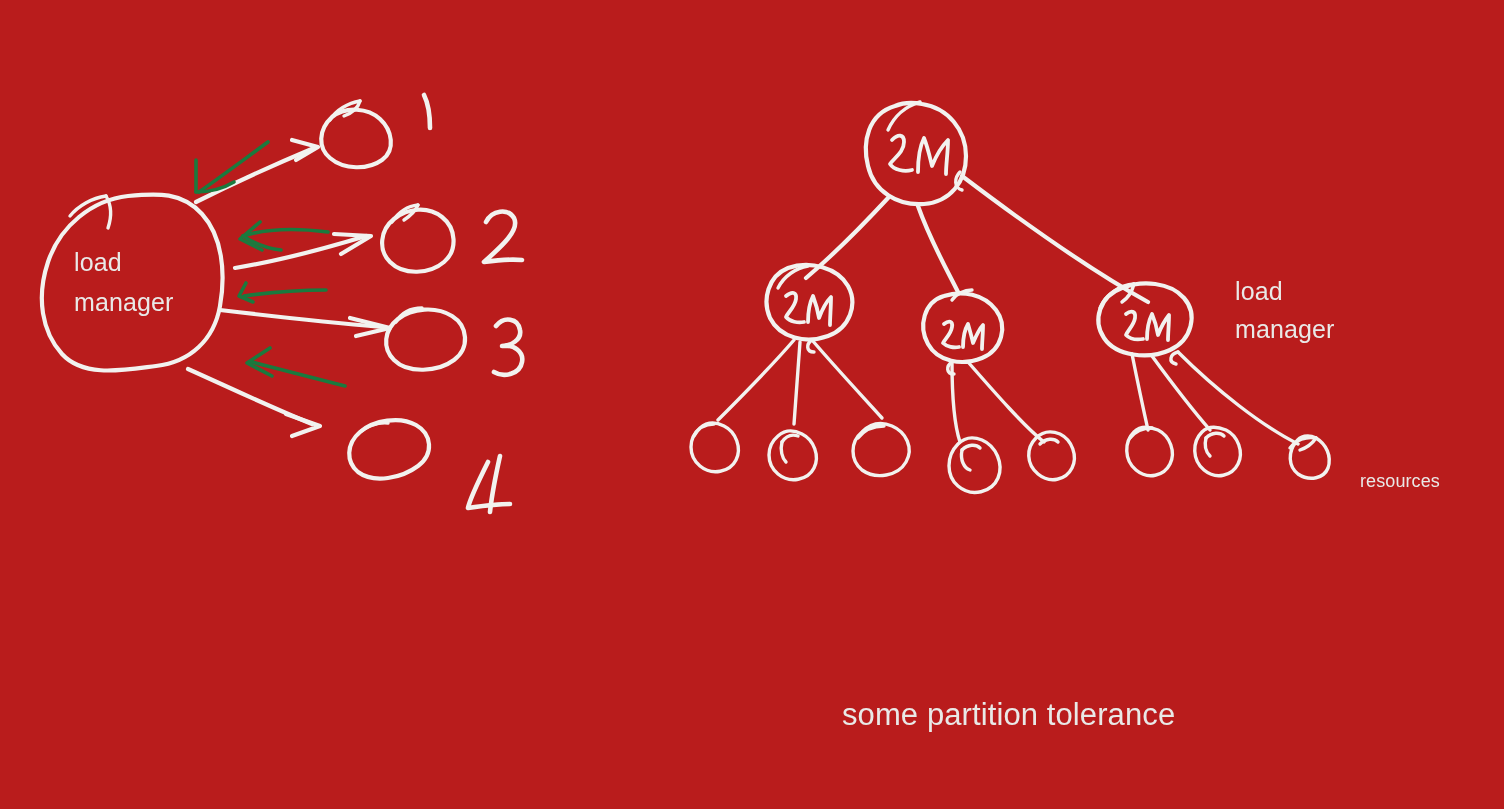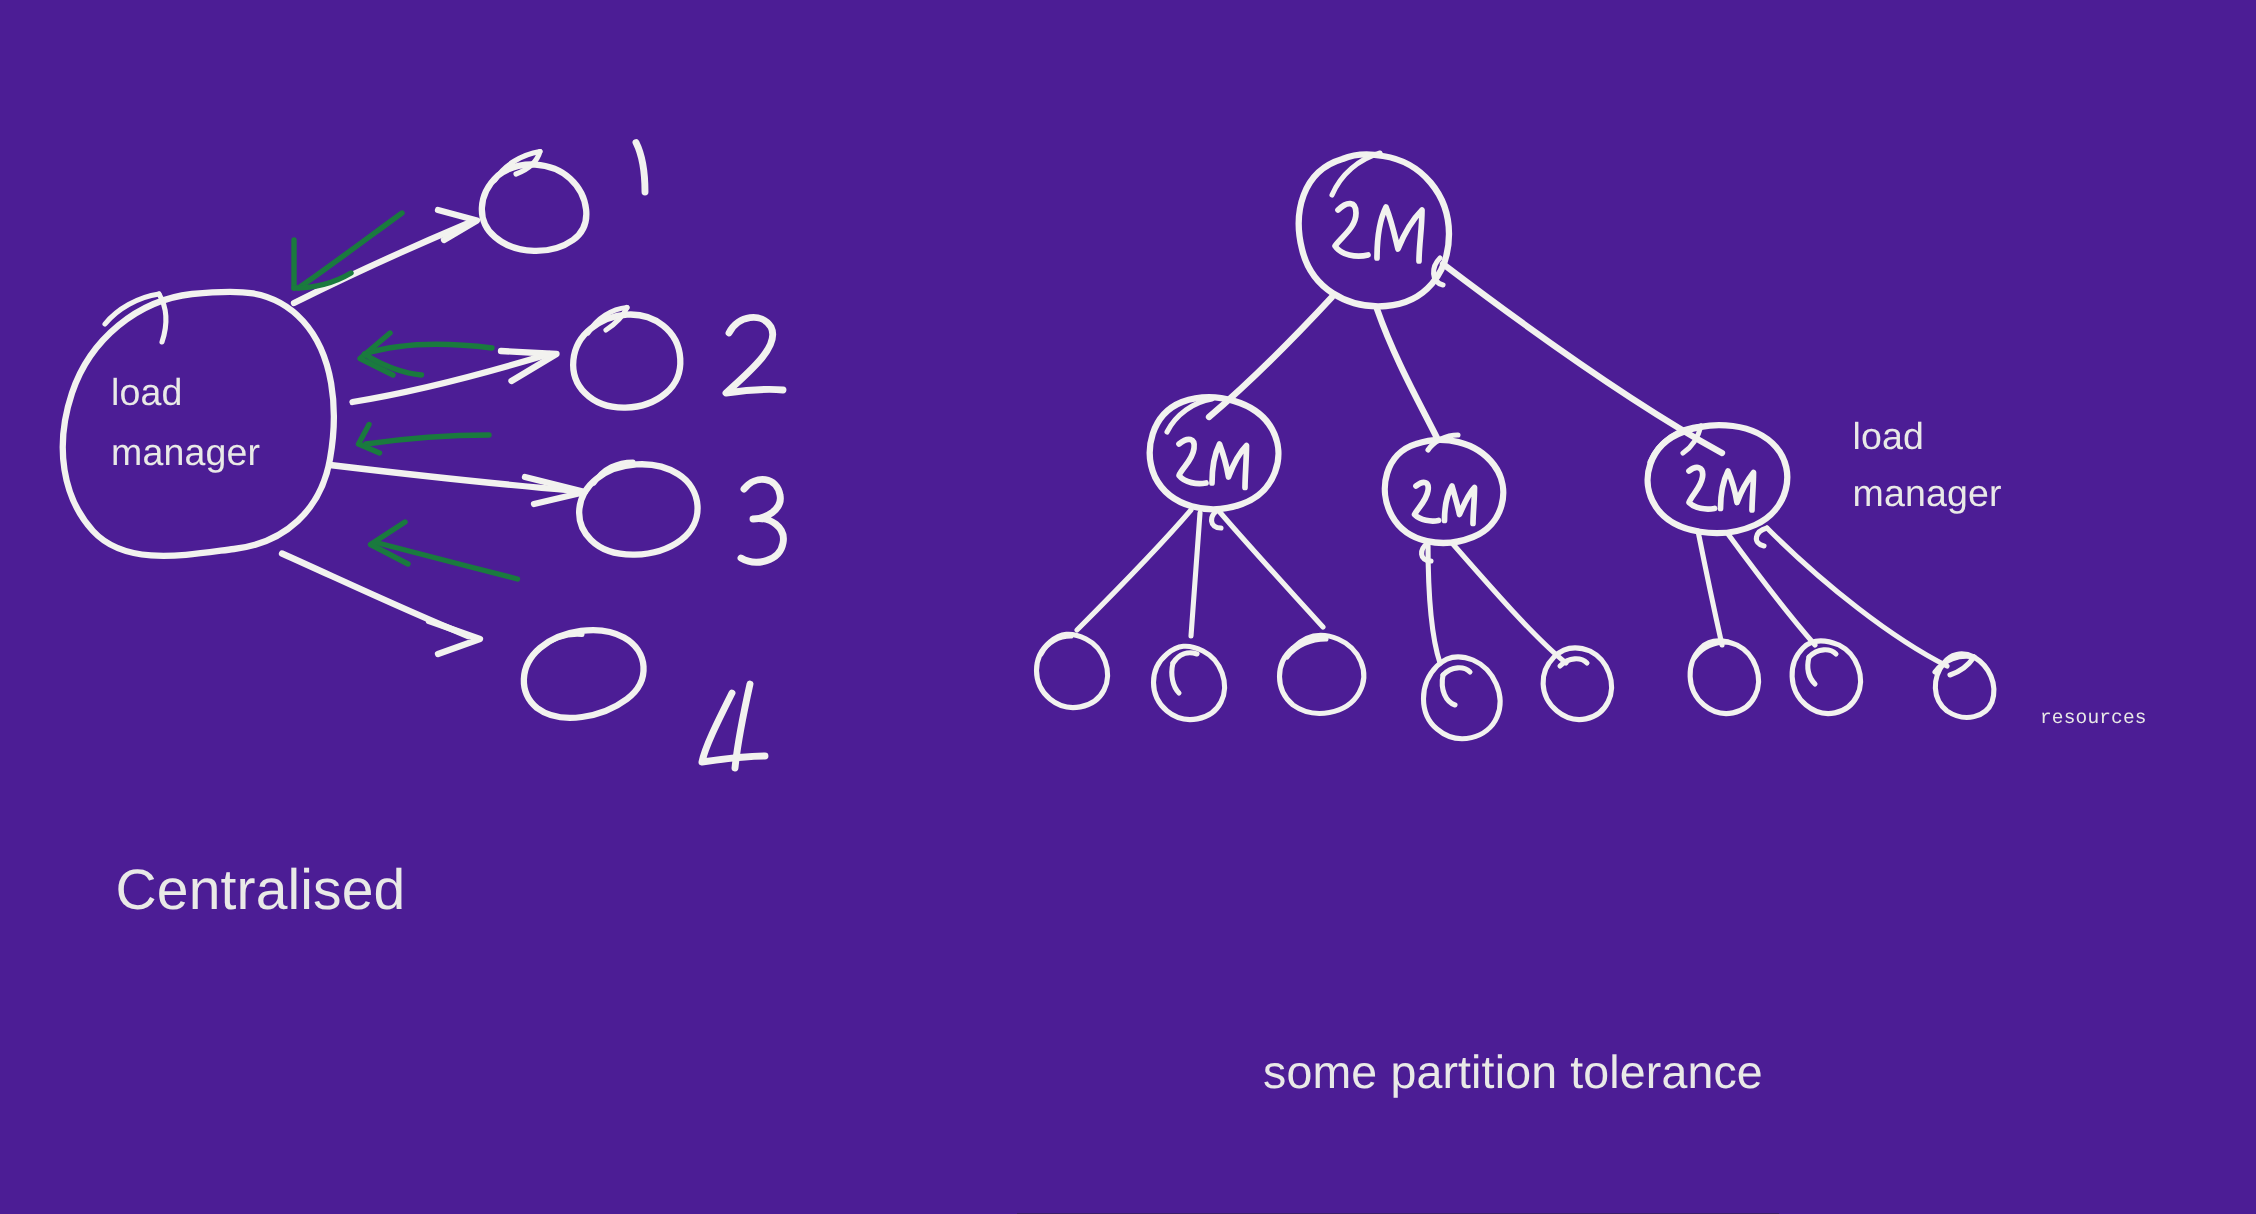--- a/index.html
+++ b/index.html
@@ -10,21 +10,21 @@
   body {
     width: 1504px;
     height: 809px;
     overflow: hidden;
     font-family: "Liberation Sans", sans-serif;
   }
   #slide {
     position: relative;
     width: 1504px;
     height: 809px;
-    background: #4c1d95;
+    background: #b91c1c;
   }
   #ink {
     position: absolute;
     left: 0;
     top: 0;
     width: 1504px;
     height: 809px;
   }
   .txt {
     position: absolute;
@@ -39,22 +39,21 @@
   .side-label {
     font-size: 25px;
   }
   .section-title {
     font-size: 38px;
   }
   .note-line {
     font-size: 31px;
   }
   .small-label {
-    font-size: 13px;
-    font-family: Liberation Mono, monospace;
+    font-size: 18px;
   }
   .stroke {
     fill: none;
     stroke: #f2f2ef;
     stroke-width: 4.2;
     stroke-linecap: round;
     stroke-linejoin: round;
   }
   .stroke-thin {
     fill: none;
@@ -300,21 +299,20 @@
                  C1332 456 1326 444 1316 438 C1308 434 1300 436 1296 442 Z"></path>
         <path class="stroke-thin" d="M1290 448 C1296 440 1306 436 1316 438"></path>
         <path class="stroke-thin" d="M1316 438 C1312 444 1306 448 1300 450"></path>
       </g>
     </g>
   </svg>
 
   <div class="txt node-label" style="left:74px; top:248px;">load</div>
   <div class="txt node-label" style="left:74px; top:288px;">manager</div>
 
-  <div class="txt section-title" style="left:77px; top:572px;">Centralised</div>
 
   <div class="txt side-label" style="left:1235px; top:277px;">load</div>
   <div class="txt side-label" style="left:1235px; top:315px;">manager</div>
 
   <div class="txt small-label" style="left:1360px; top:471px;">resources</div>
 
 
   <div class="txt note-line" style="left:842px; top:697px;">some partition tolerance</div>
 
 </div>

